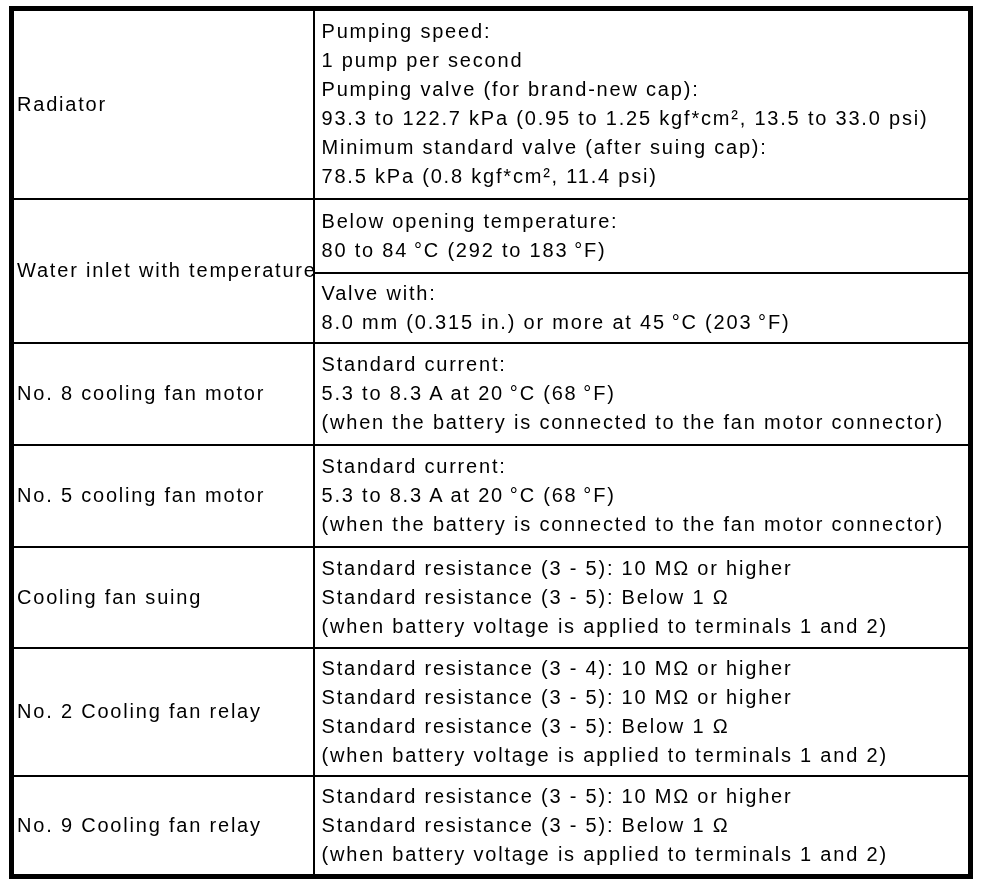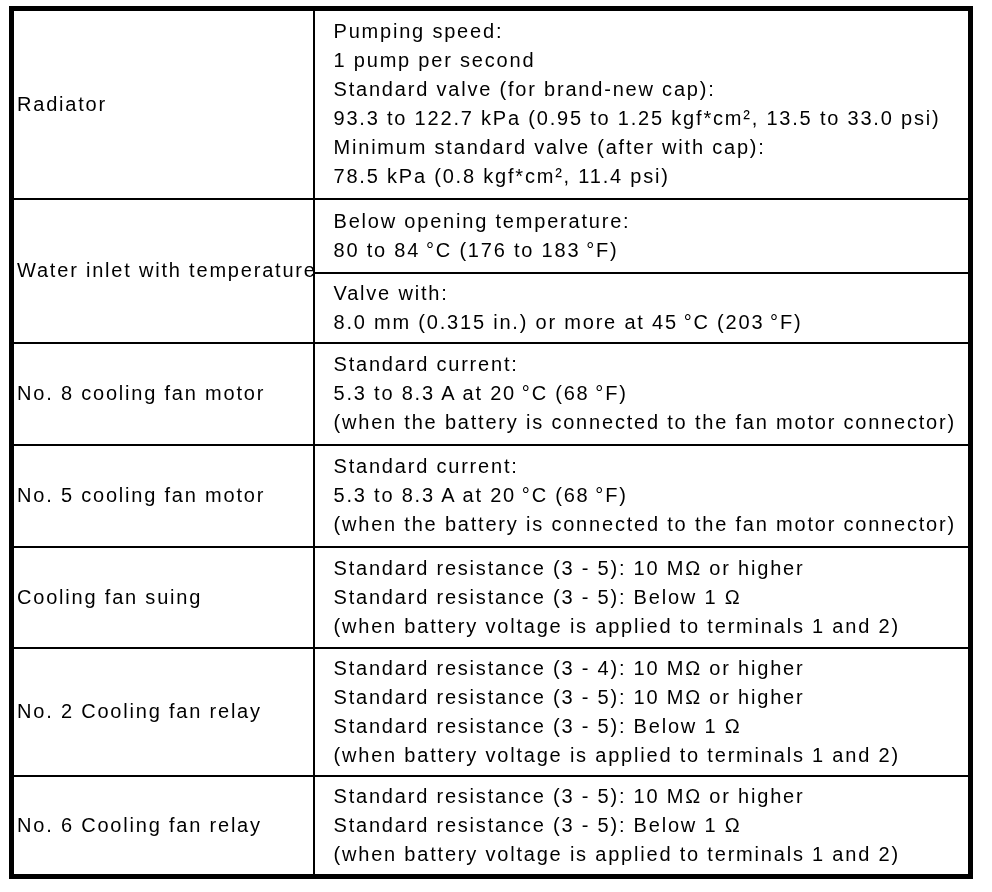--- a/index.html
+++ b/index.html
@@ -32,50 +32,49 @@
   td.component-cell {
     padding: 4px 3px 4px 3px;
     white-space: nowrap;
     overflow: hidden;
   }
   td.spec-cell {
     padding: 5px 3px 5px 7px;
   }
   .spec-line {
     white-space: nowrap;
-    margin-left: 12px;
   }
 </style>
 </head>
 <body>
 
 <table class="spec-table">
   <colgroup>
     <col style="width:302px">
     <col>
   </colgroup>
 
   <tbody>
       <tr style="height:190px">
     <td class="component-cell">Radiator</td>
     <td class="spec-cell">
       <div class="spec-line">Pumping speed:</div>
       <div class="spec-line">1 pump per second</div>
-      <div class="spec-line">Standard valve (for brand-new cap):</div>
+      <div class="spec-line">Pumping valve (for brand-new cap):</div>
       <div class="spec-line">93.3 to 122.7 kPa (0.95 to 1.25 kgf*cm², 13.5 to 33.0 psi)</div>
-      <div class="spec-line">Minimum standard valve (after with cap):</div>
+      <div class="spec-line">Minimum standard valve (after suing cap):</div>
       <div class="spec-line">78.5 kPa (0.8 kgf*cm², 11.4 psi)</div>
     </td>
   </tr>
 
   <tr style="height:74px">
     <td class="component-cell" rowspan="2">Water inlet with temperature</td>
     <td class="spec-cell">
       <div class="spec-line">Below opening temperature:</div>
-      <div class="spec-line">80 to 84 °C (176 to 183 °F)</div>
+      <div class="spec-line">80 to 84 °C (292 to 183 °F)</div>
     </td>
   </tr>
   <tr style="height:66px">
     <td class="spec-cell">
       <div class="spec-line">Valve with:</div>
       <div class="spec-line">8.0 mm (0.315 in.) or more at 45 °C (203 °F)</div>
     </td>
   </tr>
 
   <tr style="height:102px">
@@ -109,21 +108,21 @@
     <td class="component-cell">No. 2 Cooling fan relay</td>
     <td class="spec-cell">
       <div class="spec-line">Standard resistance (3 - 4): 10 MΩ or higher</div>
       <div class="spec-line">Standard resistance (3 - 5): 10 MΩ or higher</div>
       <div class="spec-line">Standard resistance (3 - 5): Below 1 Ω</div>
       <div class="spec-line">(when battery voltage is applied to terminals 1 and 2)</div>
     </td>
   </tr>
 
   <tr style="height:100px">
-    <td class="component-cell">No. 6 Cooling fan relay</td>
+    <td class="component-cell">No. 9 Cooling fan relay</td>
     <td class="spec-cell">
       <div class="spec-line">Standard resistance (3 - 5): 10 MΩ or higher</div>
       <div class="spec-line">Standard resistance (3 - 5): Below 1 Ω</div>
       <div class="spec-line">(when battery voltage is applied to terminals 1 and 2)</div>
     </td>
   </tr>
 </tbody>
   </table>
 
 </body></html>

